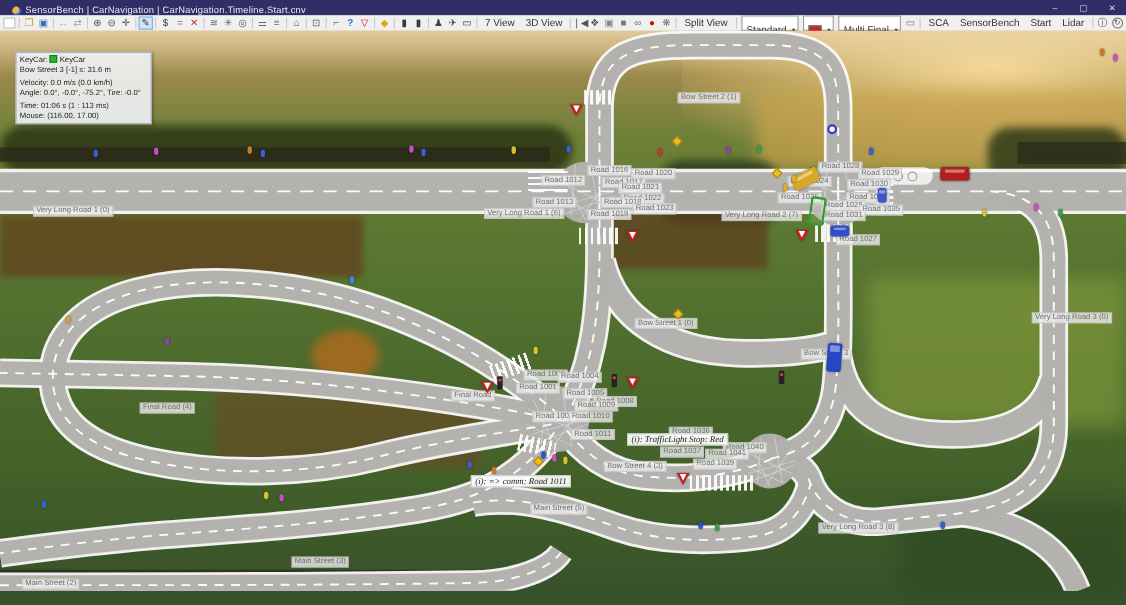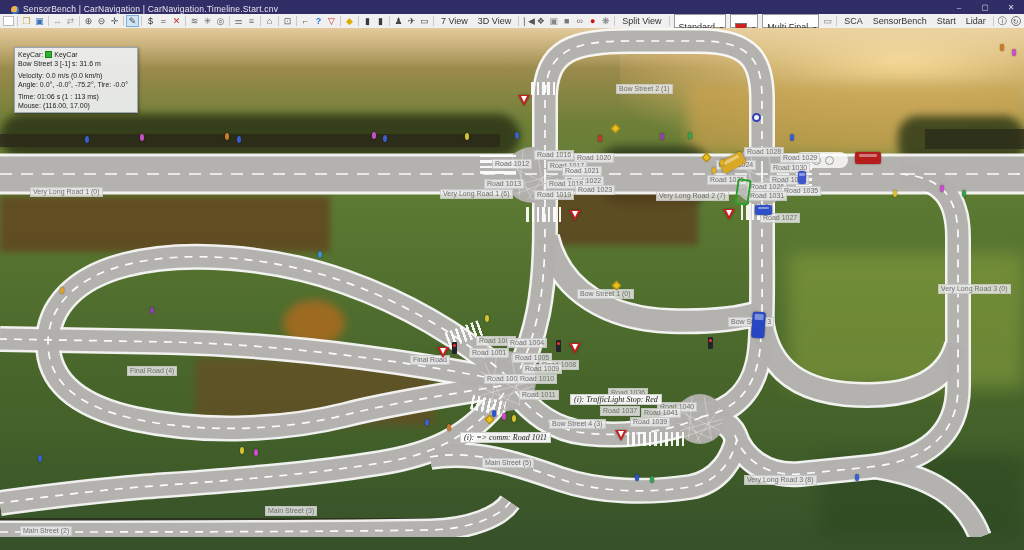--- a/index.html
+++ b/index.html
@@ -334,21 +334,21 @@
       <div class="map-label" style="left: 641px; top: 380px;">Road 1041</div>
       <div class="map-label" style="left: 630px; top: 389px;">Road 1039</div>
       <div class="map-label" style="left: 549px; top: 391px;">Bow Street 4 (3)</div>
       <div class="map-label" style="left: 410px; top: 327px;">Final Road</div>
       <div class="map-label" style="left: 127px; top: 338px;">Final Road (4)</div>
       <div class="map-label" style="left: 482px; top: 430px;">Main Street (5)</div>
       <div class="map-label" style="left: 265px; top: 478px;">Main Street (3)</div>
       <div class="map-label" style="left: 20px; top: 498px;">Main Street (2)</div>
       <div class="map-label" style="left: 744px; top: 447px;">Very Long Road 3 (8)</div>
       <div class="map-note" style="left: 570px; top: 366px; font-style: italic;">(i): TrafficLight Stop: Red</div>
-      <div class="map-note" style="left: 460px; top: 404px;">(i): =&gt; comm: Road 1011</div>
+      <div class="map-note" style="left: 428px; top: 404px;">(i): =&gt; comm: Road 1011</div>
       <div class="zebra" style="left: 480px; top: 126px; width: 36px; height: 20px; background-image: repeating-linear-gradient(0deg, rgba(255, 255, 255, 0.92) 0px, rgba(255, 255, 255, 0.92) 2.5px, rgba(255, 255, 255, 0) 2.5px, rgba(255, 255, 255, 0) 5.5px);"></div>
       <div class="zebra" style="left: 526px; top: 179px; width: 38px; height: 15px; background-image: repeating-linear-gradient(90deg, rgba(255, 255, 255, 0.92) 0px, rgba(255, 255, 255, 0.92) 2.5px, rgba(255, 255, 255, 0) 2.5px, rgba(255, 255, 255, 0) 5.5px);"></div>
       <div class="zebra" style="left: 741px; top: 176px; width: 34px; height: 16px; background-image: repeating-linear-gradient(90deg, rgba(255, 255, 255, 0.92) 0px, rgba(255, 255, 255, 0.92) 2.5px, rgba(255, 255, 255, 0) 2.5px, rgba(255, 255, 255, 0) 5.5px);"></div>
       <div class="zebra" style="left: 796px; top: 128px; width: 16px; height: 30px; background-image: repeating-linear-gradient(0deg, rgba(255, 255, 255, 0.92) 0px, rgba(255, 255, 255, 0.92) 2.5px, rgba(255, 255, 255, 0) 2.5px, rgba(255, 255, 255, 0) 5.5px);"></div>
       <div class="zebra" style="left: 446px; top: 298px; width: 36px; height: 16px; background-image: repeating-linear-gradient(90deg, rgba(255, 255, 255, 0.92) 0px, rgba(255, 255, 255, 0.92) 2.5px, rgba(255, 255, 255, 0) 2.5px, rgba(255, 255, 255, 0) 5.5px); transform: rotate(-20deg);"></div>
       <div class="zebra" style="left: 471px; top: 370px; width: 34px; height: 15px; background-image: repeating-linear-gradient(90deg, rgba(255, 255, 255, 0.92) 0px, rgba(255, 255, 255, 0.92) 2.5px, rgba(255, 255, 255, 0) 2.5px, rgba(255, 255, 255, 0) 5.5px); transform: rotate(12deg);"></div>
       <div class="zebra" style="left: 627px; top: 404px; width: 58px; height: 14px; background-image: repeating-linear-gradient(90deg, rgba(255, 255, 255, 0.92) 0px, rgba(255, 255, 255, 0.92) 2.5px, rgba(255, 255, 255, 0) 2.5px, rgba(255, 255, 255, 0) 5.5px);"></div>
       <div class="zebra" style="left: 531px; top: 54px; width: 26px; height: 13px; background-image: repeating-linear-gradient(90deg, rgba(255, 255, 255, 0.92) 0px, rgba(255, 255, 255, 0.92) 2.5px, rgba(255, 255, 255, 0) 2.5px, rgba(255, 255, 255, 0) 5.5px);"></div>
       <div class="sign-yield" style="left: 518px; top: 67px;">
         <i></i>

